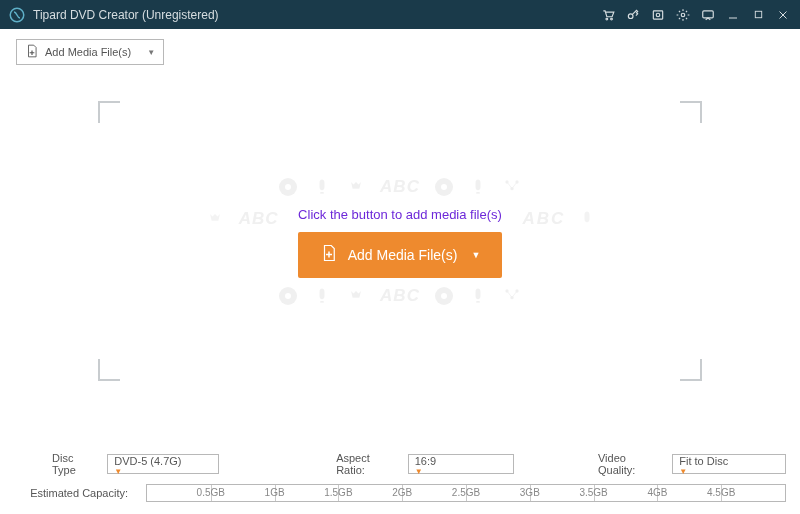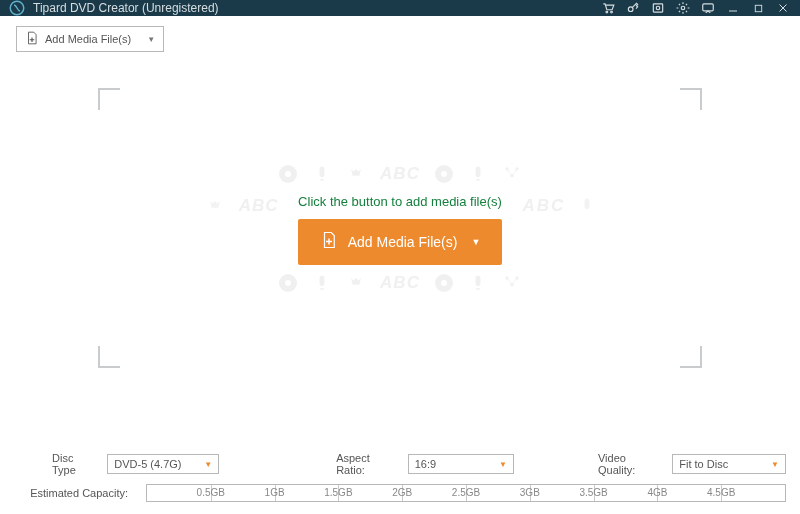--- a/index.html
+++ b/index.html
@@ -1,20 +1,20 @@
 <!DOCTYPE html>
 <html><head>
 <meta charset="utf-8">
 <style>
   * { margin: 0; padding: 0; box-sizing: border-box; font-family: "Segoe UI", Arial, sans-serif; }
   html, body { width: 800px; height: 514px; background: #fff; overflow: hidden; }
 
   
   .titlebar {
-    height: 16px; background: #1a3a4a; color: #d6dde0;
+    height: 29px; background: #1a3a4a; color: #d6dde0;
     display: flex; align-items: center; padding: 0 8px; font-size: 12px;
   }
   .titlebar .logo { width: 18px; height: 18px; margin-right: 7px; }
   .titlebar .spacer { flex: 1; }
   .titlebar .tb-icon { width: 18px; height: 18px; display: inline-flex; align-items: center; justify-content: center; margin-left: 7px; cursor: pointer; color: #d6dde0; }
   .titlebar svg { display: block; }
 
   
   .toolbar { height: 46px; display: flex; align-items: center; padding: 0 16px; }
   .add-small {
@@ -32,37 +32,37 @@
   .corner { position: absolute; width: 22px; height: 22px; border-color: #c8cccf; border-style: solid; }
   .corner.tl { top: 0; left: 0; border-width: 2px 0 0 2px; }
   .corner.tr { top: 0; right: 0; border-width: 2px 2px 0 0; }
   .corner.bl { bottom: 0; left: 0; border-width: 0 0 2px 2px; }
   .corner.br { bottom: 0; right: 0; border-width: 0 2px 2px 0; }
 
   .wm-row { display: flex; align-items: center; justify-content: center; gap: 12px; color: #f0f0f0; font-weight: 700; font-size: 17px; pointer-events: none; }
   .wm-row svg { opacity: .9; }
   .wm-row .abc { font-style: italic; letter-spacing: 1px; }
 
-  .hint { color: #15803d; font-size: 13px; margin: 8px 4px 10px; }
+  .hint { color: #6d28d9; font-size: 13px; margin: 8px 4px 10px; }
 
   .add-big {
     display: flex; align-items: center; gap: 10px; background: #ee8a2e; color: #fff;
     border: none; height: 46px; padding: 0 22px; font-size: 14px; border-radius: 2px; cursor: pointer;
     margin-bottom: 6px;
   }
   .add-big .caret { font-size: 9px; margin-left: 4px; }
 
   
   .footer { position: absolute; left: 0; right: 0; bottom: 0; padding: 10px 14px 12px; font-size: 11px; color: #555; }
   .frow { display: flex; align-items: center; gap: 8px; margin-bottom: 8px; }
   .frow label { margin-left: 16px; margin-right: 2px; }
   .frow label:first-child { margin-left: 38px; }
   .select {
-    border: 1px solid #b8b8b8; height: 20px; display: flex; align-items: center; justify-content: space-between;
-    padding: 0 6px; background: #fff; cursor: pointer; font-size: 11px; color: #555;
+    border: 1px solid #b8b8b8; height: 20px; display: flex; align-items: flex-start; justify-content: space-between;
+    padding: 0 6px; background: #fff; cursor: pointer; font-size: 11px; color: #555; flex-direction: column;
   }
   .select .caret { font-size: 8px; color: #ee8a2e; }
   .sel-disc { width: 118px; }
   .sel-aspect { width: 112px; margin-right: 28px; }
   .sel-quality { width: 120px; }
 
   .caprow { display: flex; align-items: center; gap: 18px; }
   .caprow .lab { margin-left: 10px; width: 104px; text-align: right; }
   .capacity {
     position: relative; flex: 1; height: 18px; border: 1px solid #b8b8b8; background: #fff;

